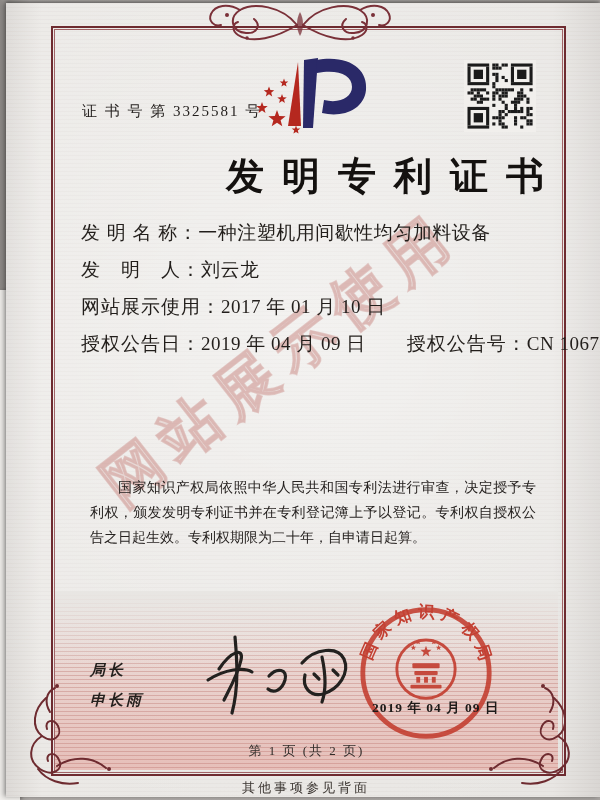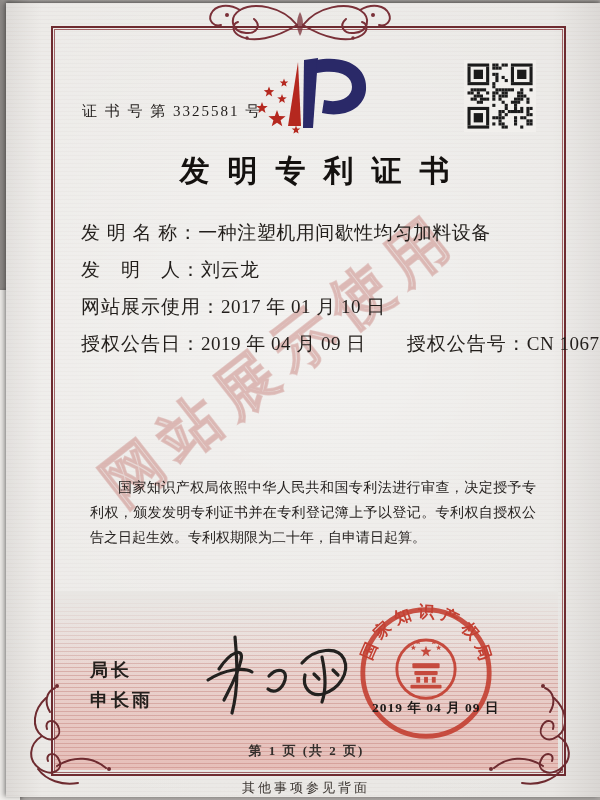--- a/index.html
+++ b/index.html
@@ -25,40 +25,40 @@
   
   #band{
     position:absolute;left:49px;top:588px;width:503px;height:179px;
     background:
       linear-gradient(180deg,#e8e6e3 0,rgba(232,230,227,0) 80px),
       repeating-linear-gradient(180deg, rgba(178,93,86,.30) 0 1px, rgba(0,0,0,0) 1px 4px),
       linear-gradient(180deg, rgba(236,206,200,.25), rgba(230,189,183,.95));
   }
   .abs{position:absolute;}
   #cert-no{left:76px;top:66px;font-size:15px;letter-spacing:2px;color:#201c1a;margin-top:33px;}
-  #title{left:45px;top:148px;width:511px;text-align:center;font-size:30px;font-weight:bold;letter-spacing:18px;text-indent:18px;color:#14110f;margin-left:8px;}
+  #title{left:45px;top:148px;width:511px;text-align:right;font-size:38px;font-weight:bold;letter-spacing:18px;text-indent:18px;color:#14110f;}
   #fields{left:75px;top:219px;width:470px;font-size:19px;line-height:22px;color:#221e1b;}
   .frow{margin-bottom:15px;white-space:nowrap;}
   .flabel{display:inline-block;min-width:84px;letter-spacing:1px;}
   .fval{letter-spacing:.5px;}
   .half2{display:inline-block;margin-left:41px;}
   .half1{display:inline-block;min-width:194px;}
   #paras{left:72px;top:460px;width:470px;font-size:14px;line-height:25px;text-align:justify;color:#262220;}
   #paras p{margin:12px;text-indent:2em;}
   #watermark{
     left:14px;top:316px;width:520px;text-align:center;white-space:nowrap;
     font-size:60px;letter-spacing:12px;font-weight:bold;
     color:rgba(199,131,125,.20);-webkit-text-stroke:1.5px rgba(199,131,125,.38);
     transform:rotate(-38deg);pointer-events:none;
   }
-  #director-block{left:84px;top:652px;font-size:18px;font-weight:600;color:#24201d;line-height:30px;letter-spacing:3px;}
+  #director-block{left:84px;top:652px;font-size:15px;font-weight:600;color:#24201d;line-height:30px;letter-spacing:3px;font-style:italic;}
   #autograph{left:185px;top:626px;}
   #seal{left:350px;top:600px;opacity:.93;}
   #seal-date{left:366px;top:696px;font-size:13.5px;font-weight:bold;letter-spacing:1px;color:#1e1b19;}
-  #page-number{left:45px;top:739px;width:511px;text-align:center;font-size:13px;color:#332e2b;letter-spacing:2px;font-weight:bold;}
+  #page-number{left:45px;top:739px;width:511px;text-align:center;font-size:13px;color:#332e2b;letter-spacing:2px;}
   #back-note{left:0;top:776px;width:600px;text-align:center;font-size:13px;color:#3a3430;letter-spacing:3px;}
   #ornaments,#autograph,#seal,#logo,#qr{pointer-events:none;}
   svg{display:block;}
 </style>
 </head>
 <body>
 
 <div id="underpage"></div>
 
 <div id="sheet">

